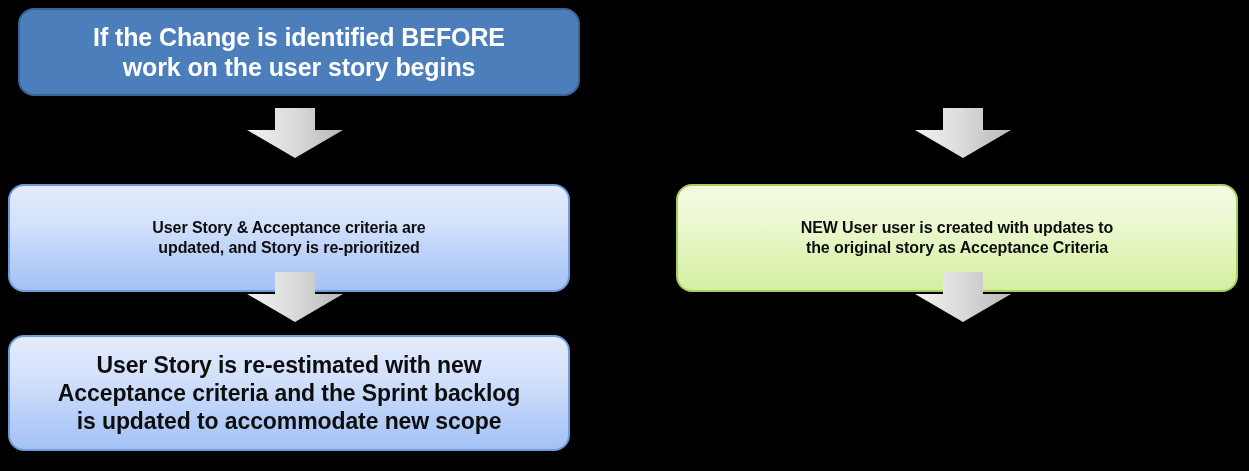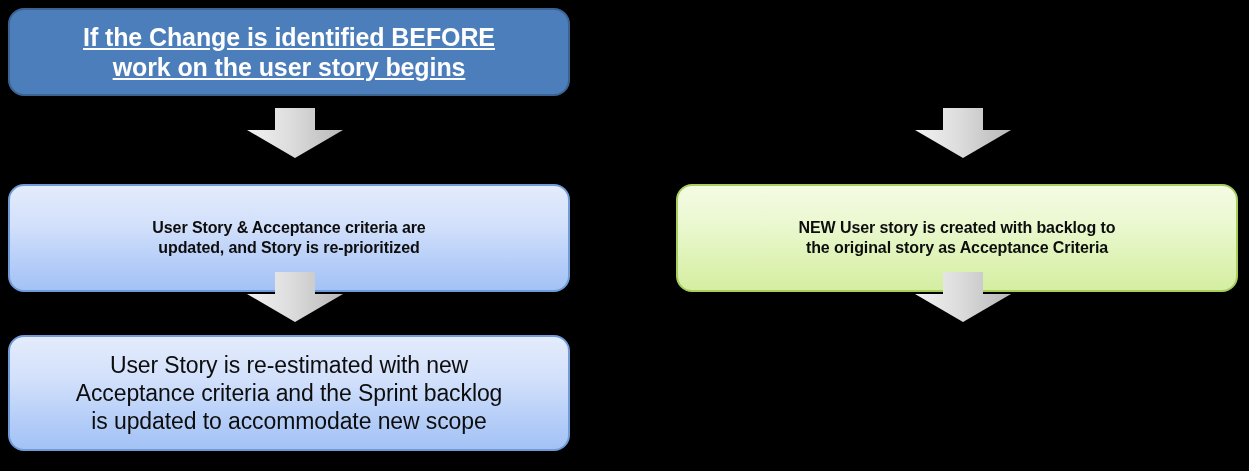--- a/index.html
+++ b/index.html
@@ -46,27 +46,26 @@
 
   .node .label {
     display: block;
     width: 100%;
     white-space: pre-line;
   }
 
   
   .node.header {
     top: 8px;
-    left: 0;
+    left: 10px;
     width: 562px;
     height: 88px;
     font-size: 25px;
     font-weight: bold;
     color: #ffffff;
-    text-decoration: underline;
   }
   .node.header.blue {
     background: #4b7eba;
     border: 2px solid #3b6493;
     box-shadow: 3px 3px 4px rgba(0,0,0,0.55);
   }
   .node.header.green {
     background: #9bbb59;
     border: 2px solid #7d9c3d;
     box-shadow: 3px 3px 4px rgba(0,0,0,0.55);
@@ -82,21 +81,21 @@
     font-weight: bold;
     color: #0d0d0d;
   }
   
   .node.bottom {
     top: 335px;
     left: 0;
     width: 562px;
     height: 116px;
     font-size: 23px;
-    font-weight: normal;
+    font-weight: bold;
     color: #0d0d0d;
   }
 
   .node.lightblue {
     background: linear-gradient(to bottom, #e4ecfc 0%, #d2e0fb 38%, #b4cdf8 75%, #a3c2f5 100%);
     border: 2px solid #6f9bd8;
     box-shadow: 3px 3px 4px rgba(0,0,0,0.5);
   }
   .node.lightgreen {
     background: linear-gradient(to bottom, #f4fbe3 0%, #eaf8cf 38%, #ddf2b2 75%, #d4eea2 100%);
@@ -175,21 +174,21 @@
             <stop offset="0%" stop-color="#f2f2f2"></stop>
             <stop offset="45%" stop-color="#dddddd"></stop>
             <stop offset="100%" stop-color="#b8b8b8"></stop>
           </linearGradient>
         </defs>
         <polygon points="28,0 68,0 68,22 96,22 48,50 0,22 28,22" fill="url(#gradArrow3)"></polygon>
       </svg>
     </div>
 
     <div class="node middle lightgreen">
-      <span class="label">NEW User story is created with backlog to
+      <span class="label">NEW User user is created with updates to
 the original story as Acceptance Criteria</span>
     </div>
 
     <div class="arrow a2">
       <svg viewBox="0 0 96 50" preserveAspectRatio="none" aria-hidden="true">
         <defs>
           <linearGradient id="gradArrow4" x1="0" y1="0" x2="1" y2="0">
             <stop offset="0%" stop-color="#f2f2f2"></stop>
             <stop offset="45%" stop-color="#dddddd"></stop>
             <stop offset="100%" stop-color="#b8b8b8"></stop>

